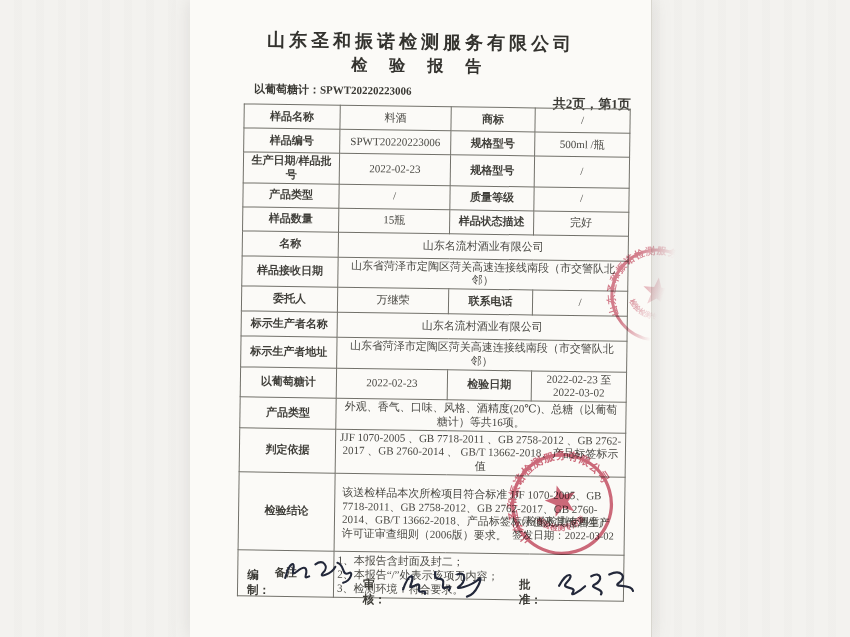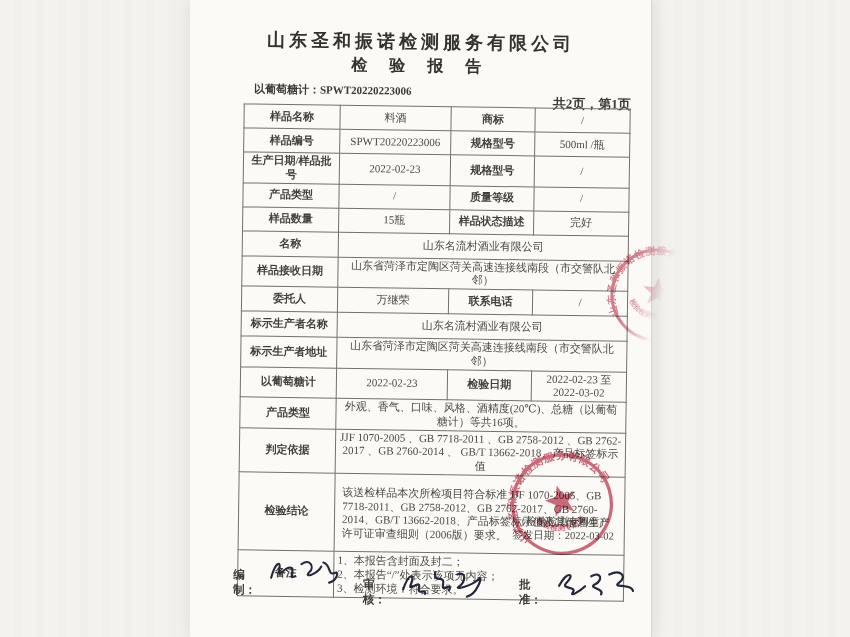--- a/index.html
+++ b/index.html
@@ -61,21 +61,21 @@
   }
   .remark-line{text-align:left;line-height:1.3;}
 
   .footer-sign{
     position:absolute;top:560px;left:44px;width:400px;height:50px;
     font-size:11.5px;font-weight:bold;color:#3c3b36;
   }
   .sig-block{position:absolute;top:0;height:40px;}
   .sig-block .siglabel{position:absolute;left:0;top:10px;}
   .sig-block svg{position:absolute;left:32px;top:-4px;}
-  .sig-prepared{left:6px;}
+  .sig-prepared{left:20px;}
   .sig-reviewed{left:136px;top:8px;}
   .sig-approved{left:292px;top:6px;}
 
   .stamp{
     position:absolute;
     mix-blend-mode:multiply;
     pointer-events:none;
   }
   .stamp-big{
     left:314px;top:446px;width:116px;height:116px;

